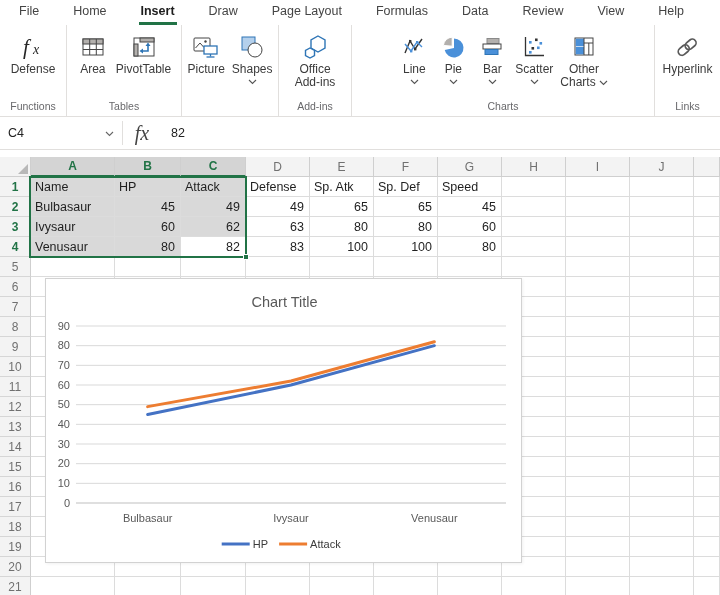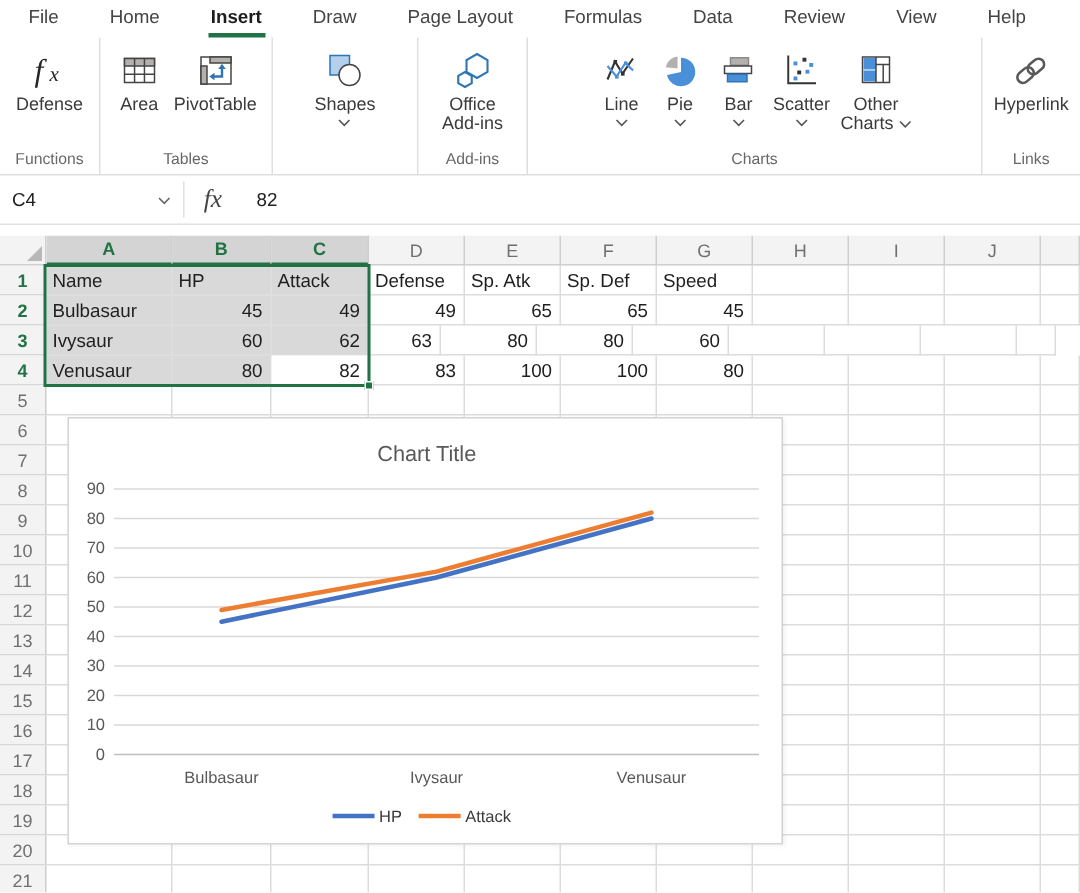--- a/index.html
+++ b/index.html
@@ -27,21 +27,21 @@
     text-align:center; }
   .rbtn .chev { margin-top:3px; height:6px; display:flex; align-items:center; }
   .chev-inline svg { margin-left:3px; }
 
   
   .formulabar { display:flex; height:33px; align-items:stretch; border-bottom:1px solid #e1dfdd; }
   .namebox { width:122px; display:flex; align-items:center; justify-content:space-between;
     padding:0 8px; font-size:12.5px; color:#222; }
   .fb-divider { width:1px; background:#e1dfdd; margin:4px 0; }
   .fxbox { width:38px; display:flex; align-items:center; justify-content:center;
-    font-family:"Liberation Serif", serif; font-style:italic; font-size:17px; color:#444; }
+    font-family:"Liberation Serif", serif; font-style:italic; font-size:20px; color:#444; }
   .fb-input { flex:1; display:flex; align-items:center; padding-left:10px;
     font-size:12.5px; color:#222; }
   .fb-gap { height:7px; background:#fff; }
 
   
   .grid { position:relative; width:720px; height:438px; overflow:hidden; background:#fff; }
   .grow { display:flex; height:20px; }
   .hcell { background:#f3f3f3; border-right:1px solid #cfcfcf; border-bottom:1px solid #cfcfcf;
     display:flex; align-items:center; justify-content:center;
     font-size:12px; color:#707070; flex:none; }
@@ -125,20 +125,33 @@
           </div>
           <div class="blabel">PivotTable</div>
         </div>
       </div>
       <div class="rlabel">Tables</div>
     </div>
     <div class="rgroup" style="width: 97px;">
       <div class="ritems">
         <div class="rbtn">
           <div class="icn">
+            <svg width="28" height="26" viewBox="0 0 28 26">
+              <rect x="2" y="4" width="16" height="13" rx="1" fill="#fff" stroke="#444"></rect>
+              <circle cx="13.5" cy="7.5" r="1.2" fill="#444"></circle>
+              <path d="M3.5 14 L8 9 L12 13.5" fill="none" stroke="#444"></path>
+              <rect x="12" y="12" width="13" height="8" fill="#fff" stroke="#2e75b6" stroke-width="1.3"></rect>
+              <line x1="18.5" y1="20" x2="18.5" y2="22.5" stroke="#2e75b6" stroke-width="1.3"></line>
+              <line x1="14.5" y1="23" x2="22.5" y2="23" stroke="#2e75b6" stroke-width="1.3"></line>
+            </svg>
+          </div>
+          <div class="blabel">Picture</div>
+        </div>
+        <div class="rbtn">
+          <div class="icn">
             <svg width="26" height="26" viewBox="0 0 26 26">
               <rect x="3" y="3" width="13" height="13" fill="#b4d0ec" stroke="#2e75b6"></rect>
               <circle cx="16" cy="16" r="7" fill="#fff" stroke="#444"></circle>
             </svg>
           </div>
           <div class="blabel">Shapes</div>
           <div class="chev">
             <svg width="9" height="6" viewBox="0 0 9 6">
               <path d="M1 1 L4.5 4.5 L8 1" stroke="#555" stroke-width="1.1" fill="none"></path>
             </svg>
@@ -330,21 +343,21 @@
       <div class="cell al" style="width: 64px;"></div>
       <div class="cell al" style="width: 64px;"></div>
       <div class="cell al" style="width: 64px;"></div>
       <div class="cell al" style="width: 26px;"></div>
     </div>
     <div class="grow">
       <div class="rowhdr selrow">3</div>
       <div class="cell al selfill" style="width: 84px;">Ivysaur</div>
       <div class="cell ar selfill" style="width: 66px;">60</div>
       <div class="cell ar selfill" style="width: 65px;">62</div>
-      <div class="cell ar" style="width: 48px;">63</div>
+      <div class="cell ar" style="width: 64px;">63</div>
       <div class="cell ar" style="width: 64px;">80</div>
       <div class="cell ar" style="width: 64px;">80</div>
       <div class="cell ar" style="width: 64px;">60</div>
       <div class="cell al" style="width: 64px;"></div>
       <div class="cell al" style="width: 64px;"></div>
       <div class="cell al" style="width: 64px;"></div>
       <div class="cell al" style="width: 26px;"></div>
     </div>
     <div class="grow">
       <div class="rowhdr selrow">4</div>

